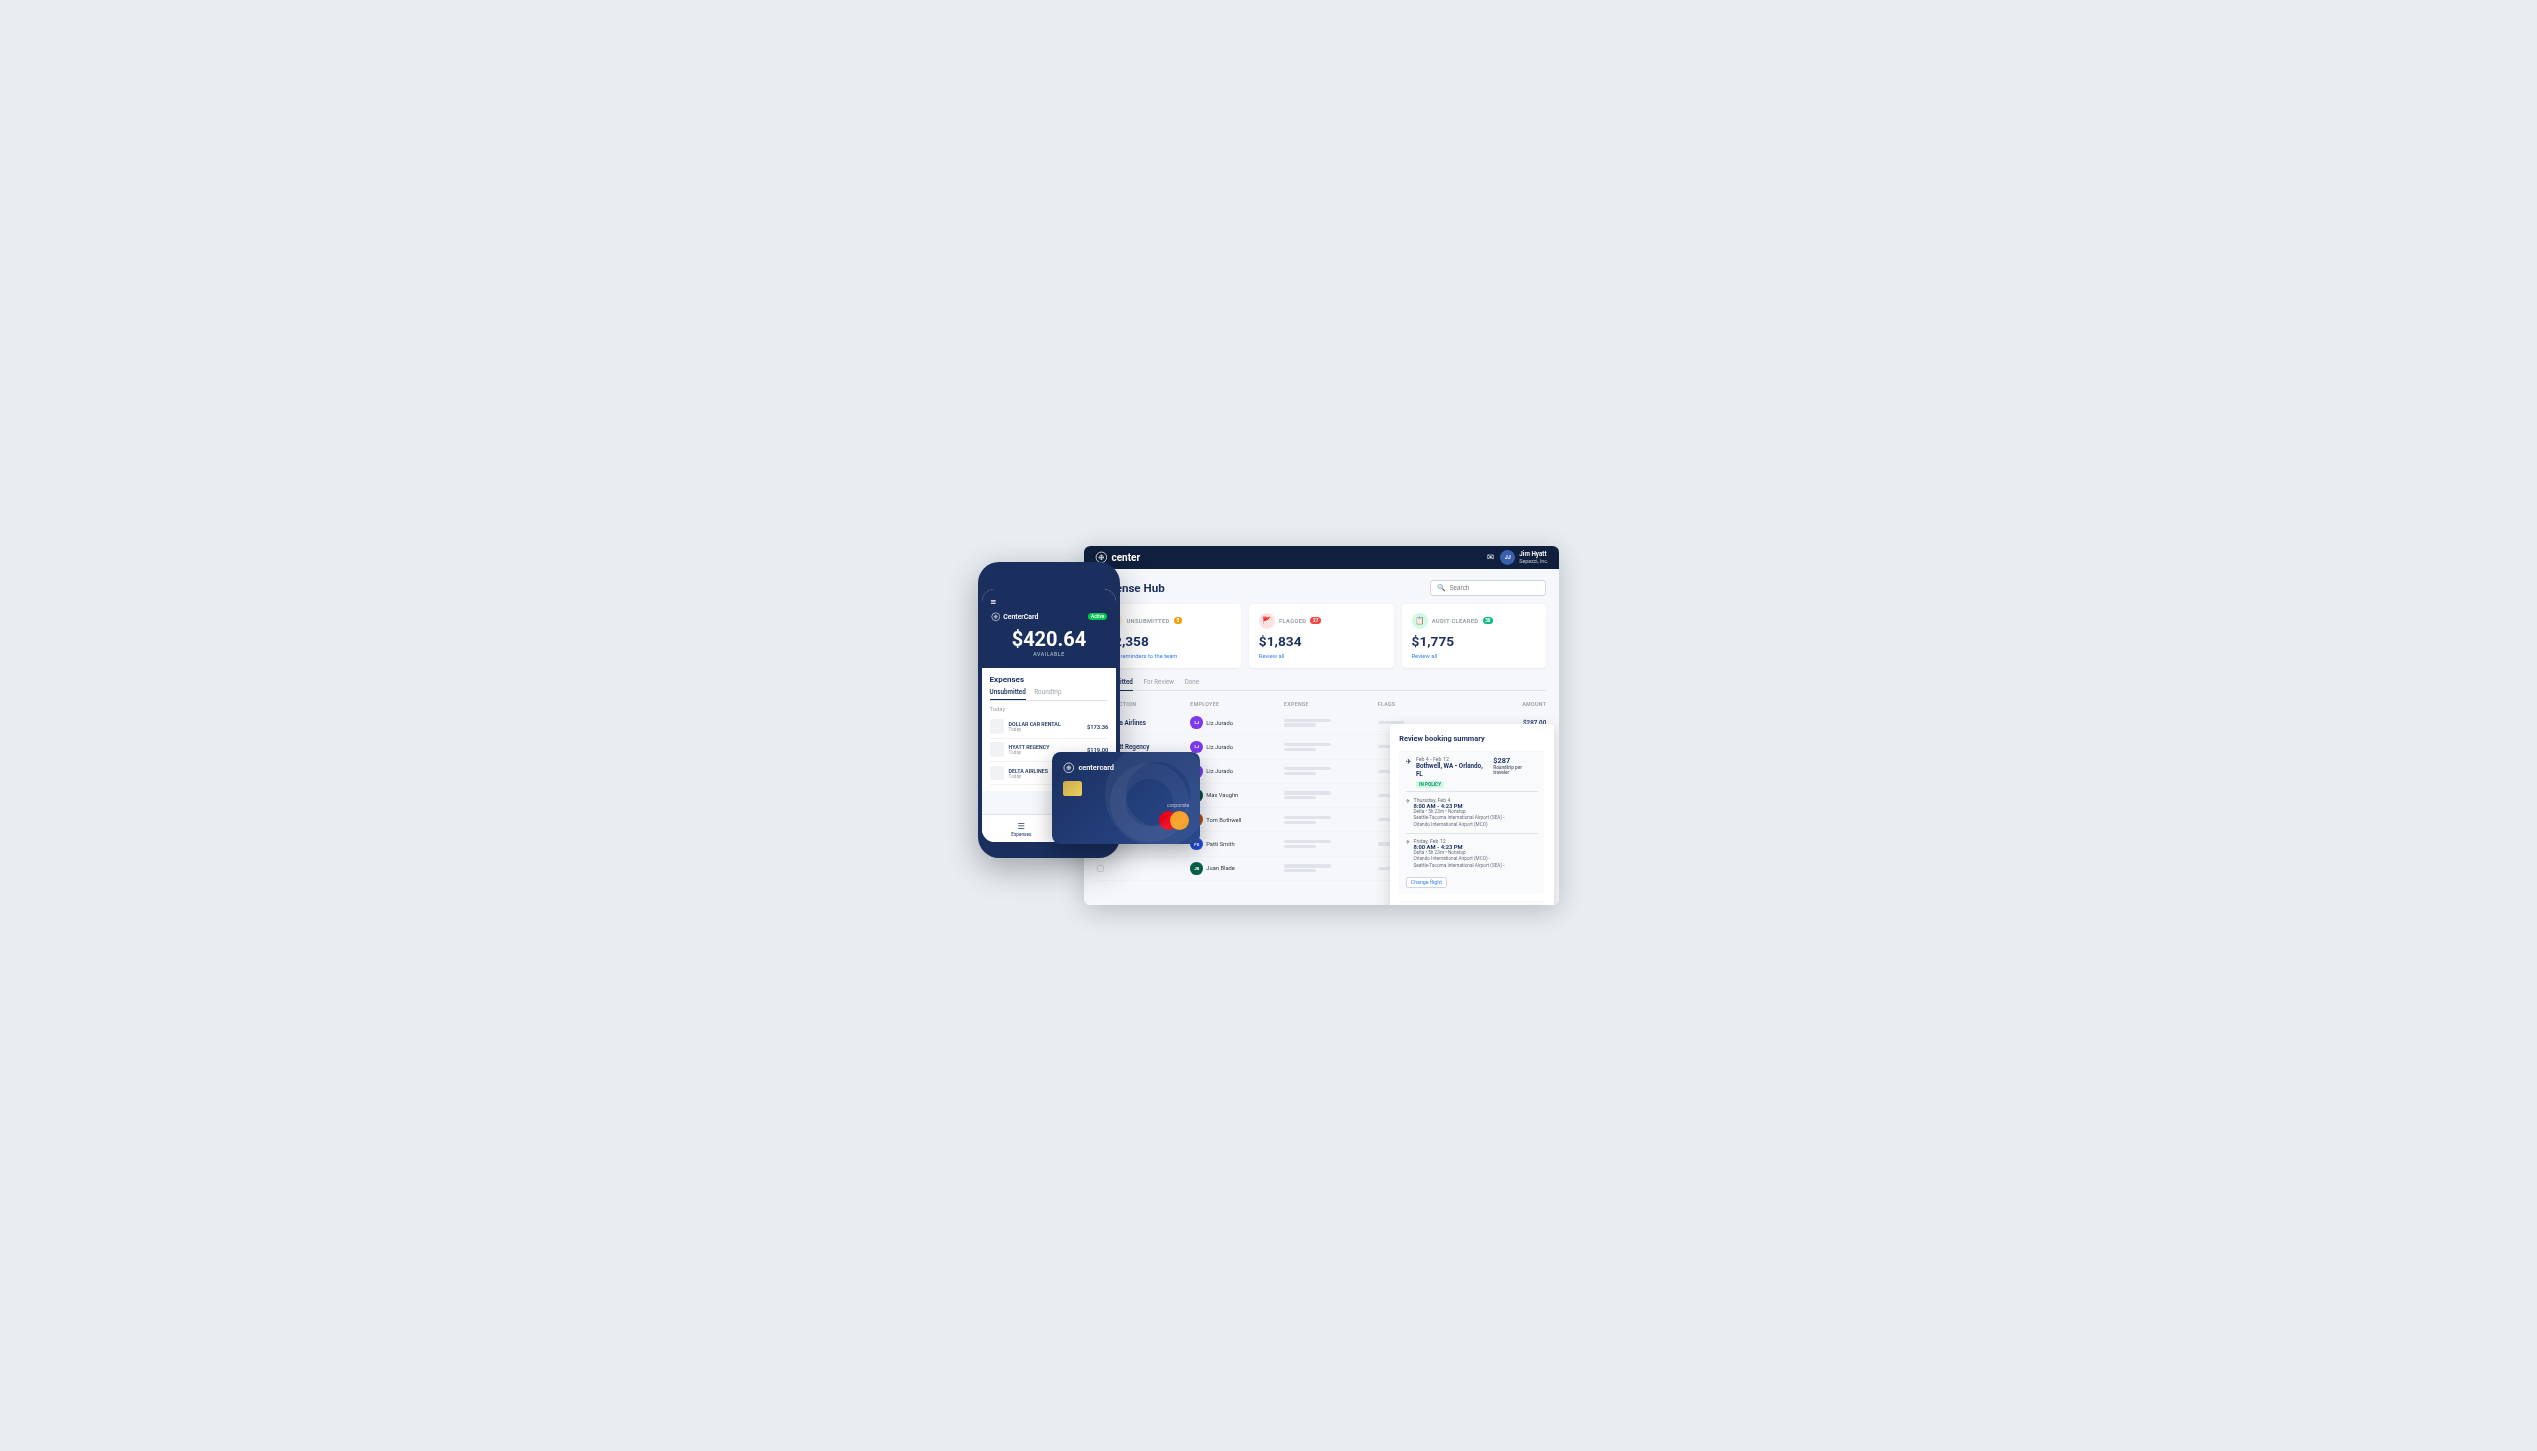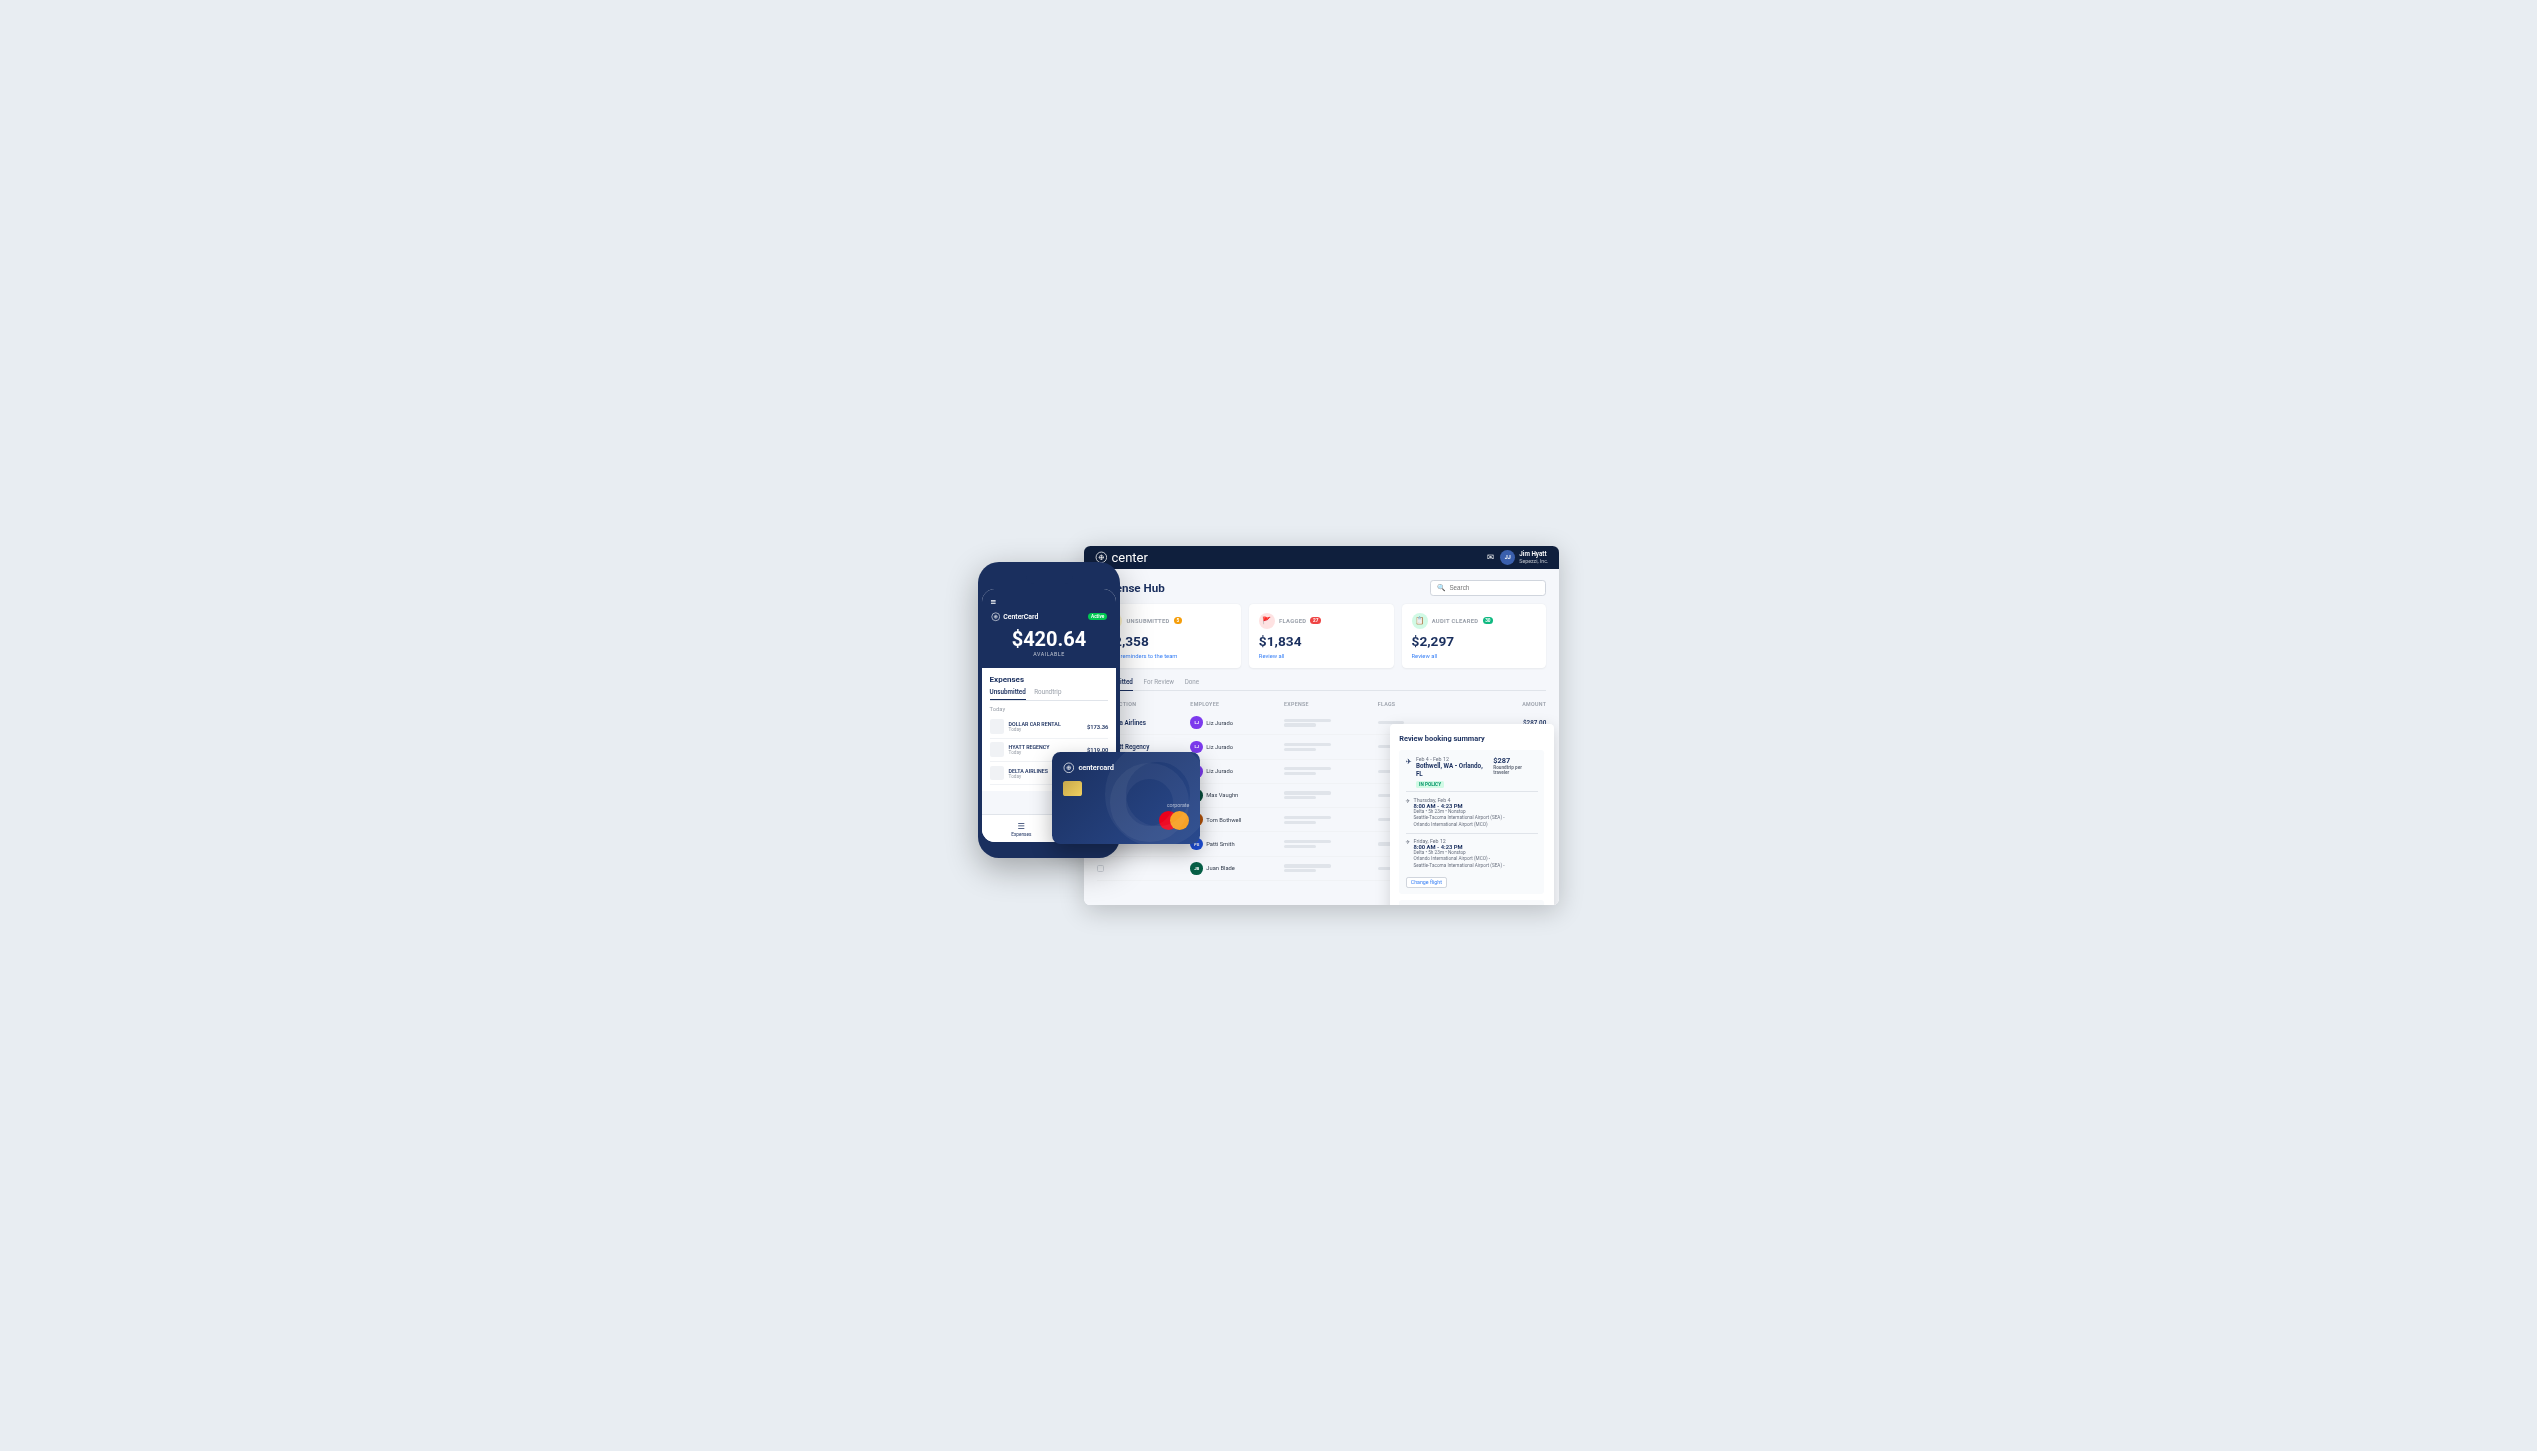--- a/index.html
+++ b/index.html
@@ -291,22 +291,22 @@
       display: flex;
       align-items: center;
       padding: 0 10.6px;
       justify-content: space-between;
     }
     .nav-logo {
       display: flex;
       align-items: center;
       gap: 4.2px;
       color: white;
-      font-size: 13px;
-      font-weight: 400;
+      font-size: 10px;
+      font-weight: 700;
     }
     .nav-logo-icon {
       width: 12.7px;
       height: 12.7px;
     }
     .nav-right {
       display: flex;
       align-items: center;
       gap: 6.3px;
     }
@@ -838,21 +838,21 @@
     </div>
     <div class="summary-amount">$1,834</div>
     <div class="summary-link">Review all</div>
   </div>
           <div class="summary-card">
     <div class="summary-card-header">
       <div class="summary-icon teal">📋</div>
       <span class="summary-label">AUDIT CLEARED</span>
       <span class="summary-badge badge-teal">30</span>
     </div>
-    <div class="summary-amount">$2,297</div>
+    <div class="summary-amount">$1,775</div>
     <div class="summary-link">Review all</div>
   </div>
         </div>
 
       <div class="tab-bar" id="tab-bar-container">
           <span class="tab-item active">Unsubmitted</span>
           <span class="tab-item">For Review</span>
           <span class="tab-item">Done</span>
         </div>
 

